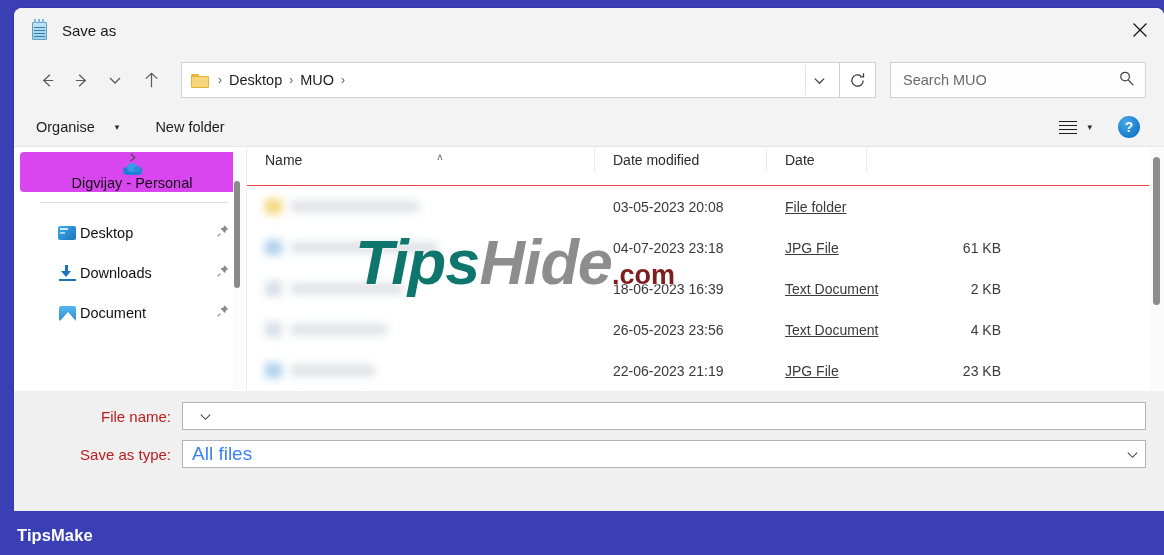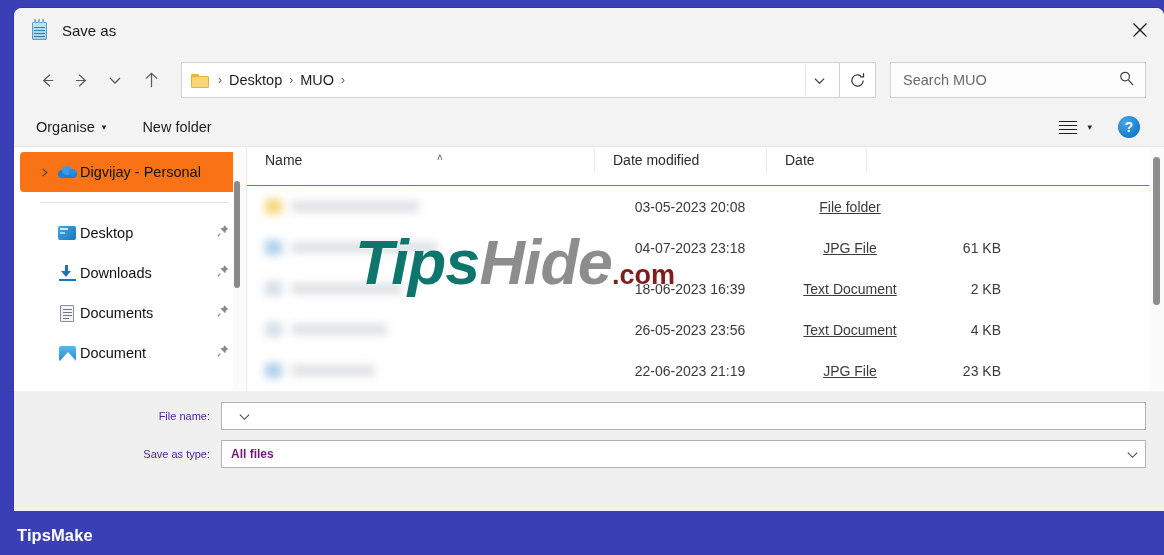--- a/index.html
+++ b/index.html
@@ -163,21 +163,21 @@
 
   
   #toolbar {
     height: 38px;
     display: flex; align-items: center;
     padding: 0 18px 0 22px;
     background: #f3f3f3;
   }
   .tb-item {
     font-size: 14.5px; color: #1c1c1c;
-    display: flex; align-items: center; gap: 7px;
+    display: flex; align-items: center; gap: 20px;
     margin-right: 36px; white-space: nowrap;
   }
   .tb-caret { font-size: 9px; color: #2a2a2a; }
   #tb-spacer { flex: 1 1 auto; }
   #view-btn {
     display: flex; align-items: center; gap: 10px;
     margin-right: 26px;
   }
   #view-lines { width: 18px; height: 13px; position: relative; }
   #view-lines i {
@@ -210,21 +210,21 @@
     background: #ffffff;
     padding-top: 5px;
   }
   .side-item {
     height: 40px;
     display: flex; align-items: center;
     padding-left: 14px; padding-right: 10px;
     margin: 0 6px;
     border-radius: 4px;
   }
-  .side-item.selected { background: #f97316; }
+  .side-item.selected { background: #d946ef; flex-direction: column; }
   .side-chev {
     width: 20px; flex: none;
     color: #444; font-size: 11px;
     display: flex; align-items: center; justify-content: center;
   }
   .side-icon { width: 26px; flex: none; display: flex; align-items: center; justify-content: center; }
   .side-label {
     font-size: 14.5px; color: #101010;
     white-space: nowrap; overflow: hidden;
   }
@@ -344,21 +344,21 @@
   .col.c-tail { flex: 1 1 auto; border-right: none; }
   #sort-caret {
     position: absolute; left: 190px; top: 5px;
     color: #555; font-size: 10px;
   }
   .row {
     display: flex; align-items: center;
     height: 41px;
     font-size: 14px; color: #3a3a3a;
   }
-  .cell { flex: none; white-space: nowrap; overflow: hidden; text-align: center; }
+  .cell { flex: none; white-space: nowrap; overflow: hidden; }
   .cell.c-name {
     width: 348px; padding-left: 18px;
     display: flex; align-items: center; gap: 9px;
     filter: blur(4.2px);
     opacity: 0.85;
   }
   .cell.c-date { width: 172px; padding-left: 18px; }
   .cell.c-type { width: 148px; padding-left: 18px; text-decoration: underline; }
   .cell.c-size { width: 100px; padding-right: 14px; text-align: right; }
   .fi { width: 17px; height: 15px; flex: none; border-radius: 2px; }
@@ -406,21 +406,21 @@
     height: 96px;
   }
   .form-row {
     display: flex; align-items: center;
     height: 30px; margin-bottom: 8px;
     padding-right: 18px;
   }
   .form-label {
     width: 168px; flex: none;
     text-align: right; padding-right: 11px;
-    font-size: 11px; color: #4c1d95; margin-left: 39px;
+    font-size: 15px; color: #b91c1c;
   }
   .form-field {
     flex: 1 1 auto;
     height: 28px;
     background: #ffffff;
     border: 1px solid #b4b4b4;
     display: flex; align-items: center;
     padding-left: 9px;
     min-width: 0;
   }
@@ -428,22 +428,22 @@
     flex: 1 1 auto; border: none; outline: none; background: transparent;
     font-family: "Liberation Sans", sans-serif;
     font-size: 14.5px; color: #1a1a1a; min-width: 0;
   }
   .field-chev {
     width: 26px; flex: none;
     display: flex; align-items: center; justify-content: center;
     color: #4a4a4a;
   }
   .form-static {
-    flex: 1 1 auto; font-size: 12px; color: #701a75;
-    white-space: nowrap; overflow: hidden; font-weight: bold;
+    flex: 1 1 auto; font-size: 19px; color: #3b82f6;
+    white-space: nowrap; overflow: hidden;
   }
 
   
   #bottomrow {
     background: #f0f0f0;
     height: 60px;
     display: flex; align-items: center;
     padding: 0 18px 0 20px;
     position: relative;
   }
@@ -631,38 +631,20 @@
         </span>
         <span class="side-label">Downloads</span>
         <span class="side-pin">
           <svg width="14" height="14" viewBox="0 0 16 16">
               <path d="M9.5 1.5 L14 6 L11.5 7 L10.5 10.5 L5 5 L8.5 4 Z" fill="#8a8a8a"></path>
               <path d="M5 11 L2 14" stroke="#8a8a8a" stroke-width="1.3"></path>
             </svg>
         </span>
       </div>
 
-      <div class="side-item">
-        <span class="side-chev"></span>
-        <span class="side-icon">
-          <span class="doc">
-              <i></i>
-              <i></i>
-              <i></i>
-              <i></i>
-            </span>
-        </span>
-        <span class="side-label">Documents</span>
-        <span class="side-pin">
-          <svg width="14" height="14" viewBox="0 0 16 16">
-              <path d="M9.5 1.5 L14 6 L11.5 7 L10.5 10.5 L5 5 L8.5 4 Z" fill="#8a8a8a"></path>
-              <path d="M5 11 L2 14" stroke="#8a8a8a" stroke-width="1.3"></path>
-            </svg>
-        </span>
-      </div>
 
       <div class="side-item">
         <span class="side-chev"></span>
         <span class="side-icon">
             <span class="pic"></span>
           </span>
         <span class="side-label">Document</span>
         <span class="side-pin">
           <svg width="14" height="14" viewBox="0 0 16 16">
               <path d="M9.5 1.5 L14 6 L11.5 7 L10.5 10.5 L5 5 L8.5 4 Z" fill="#8a8a8a"></path>

